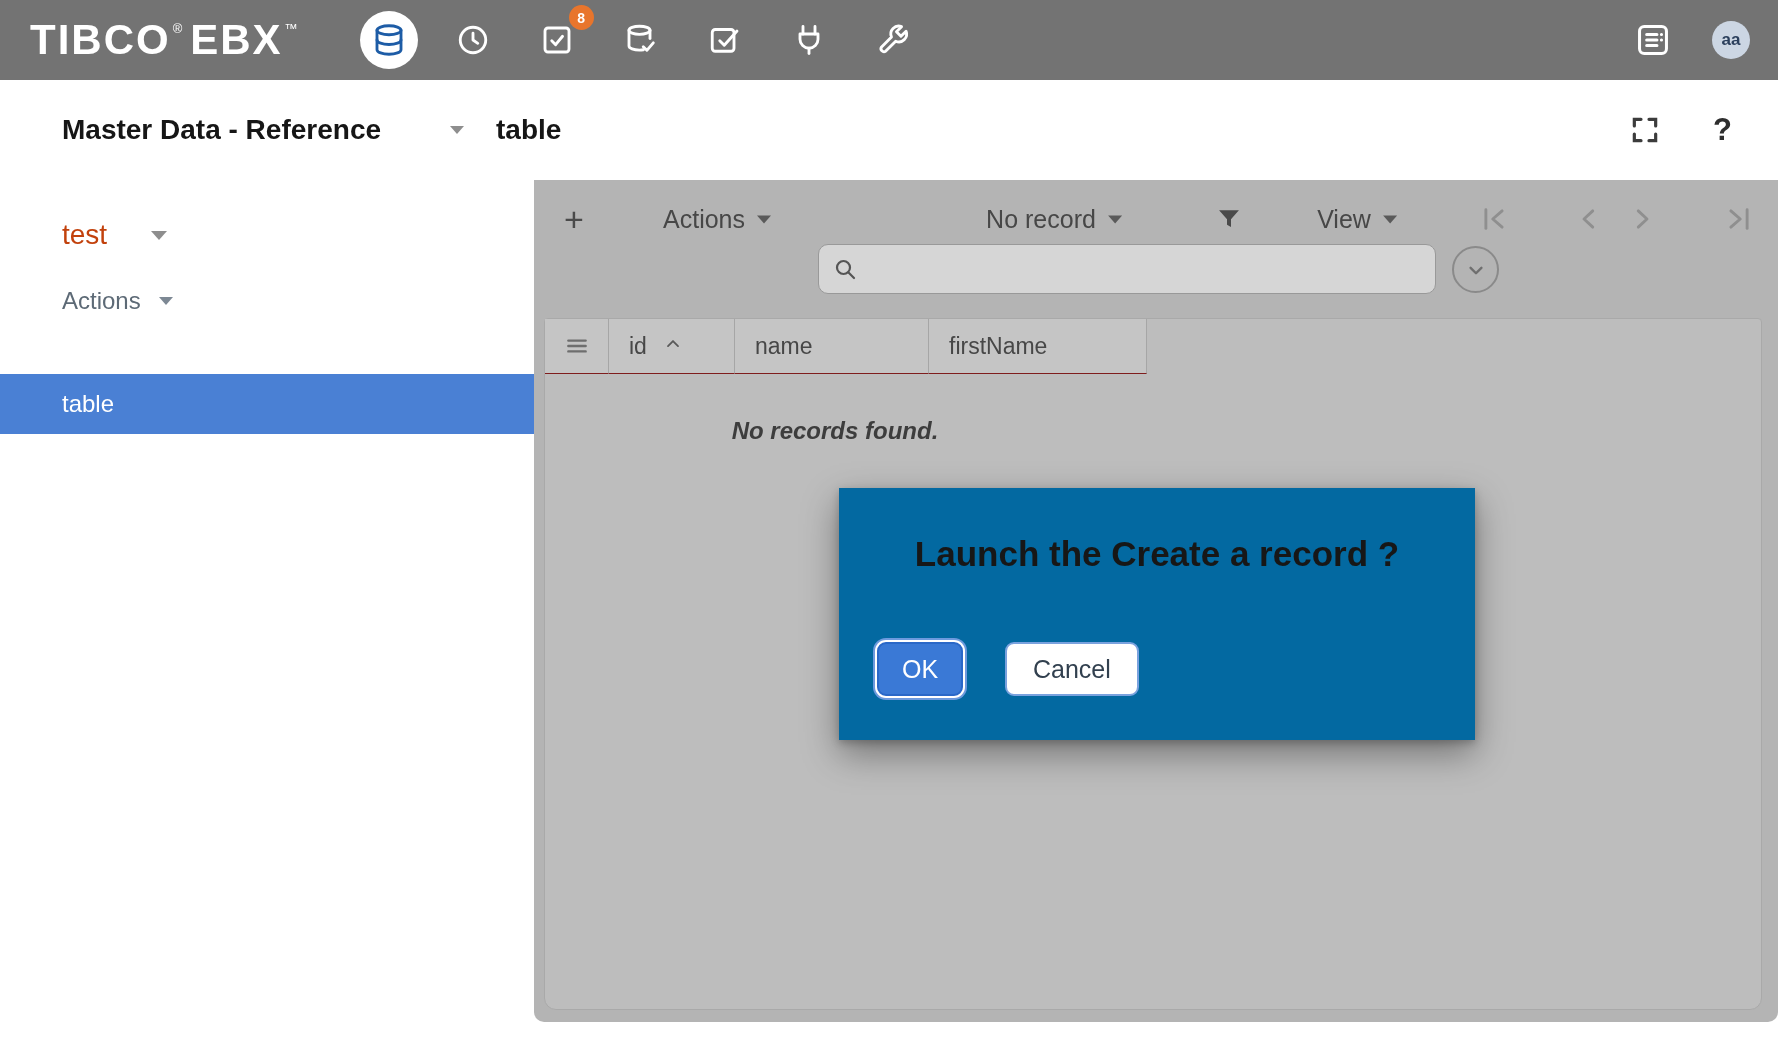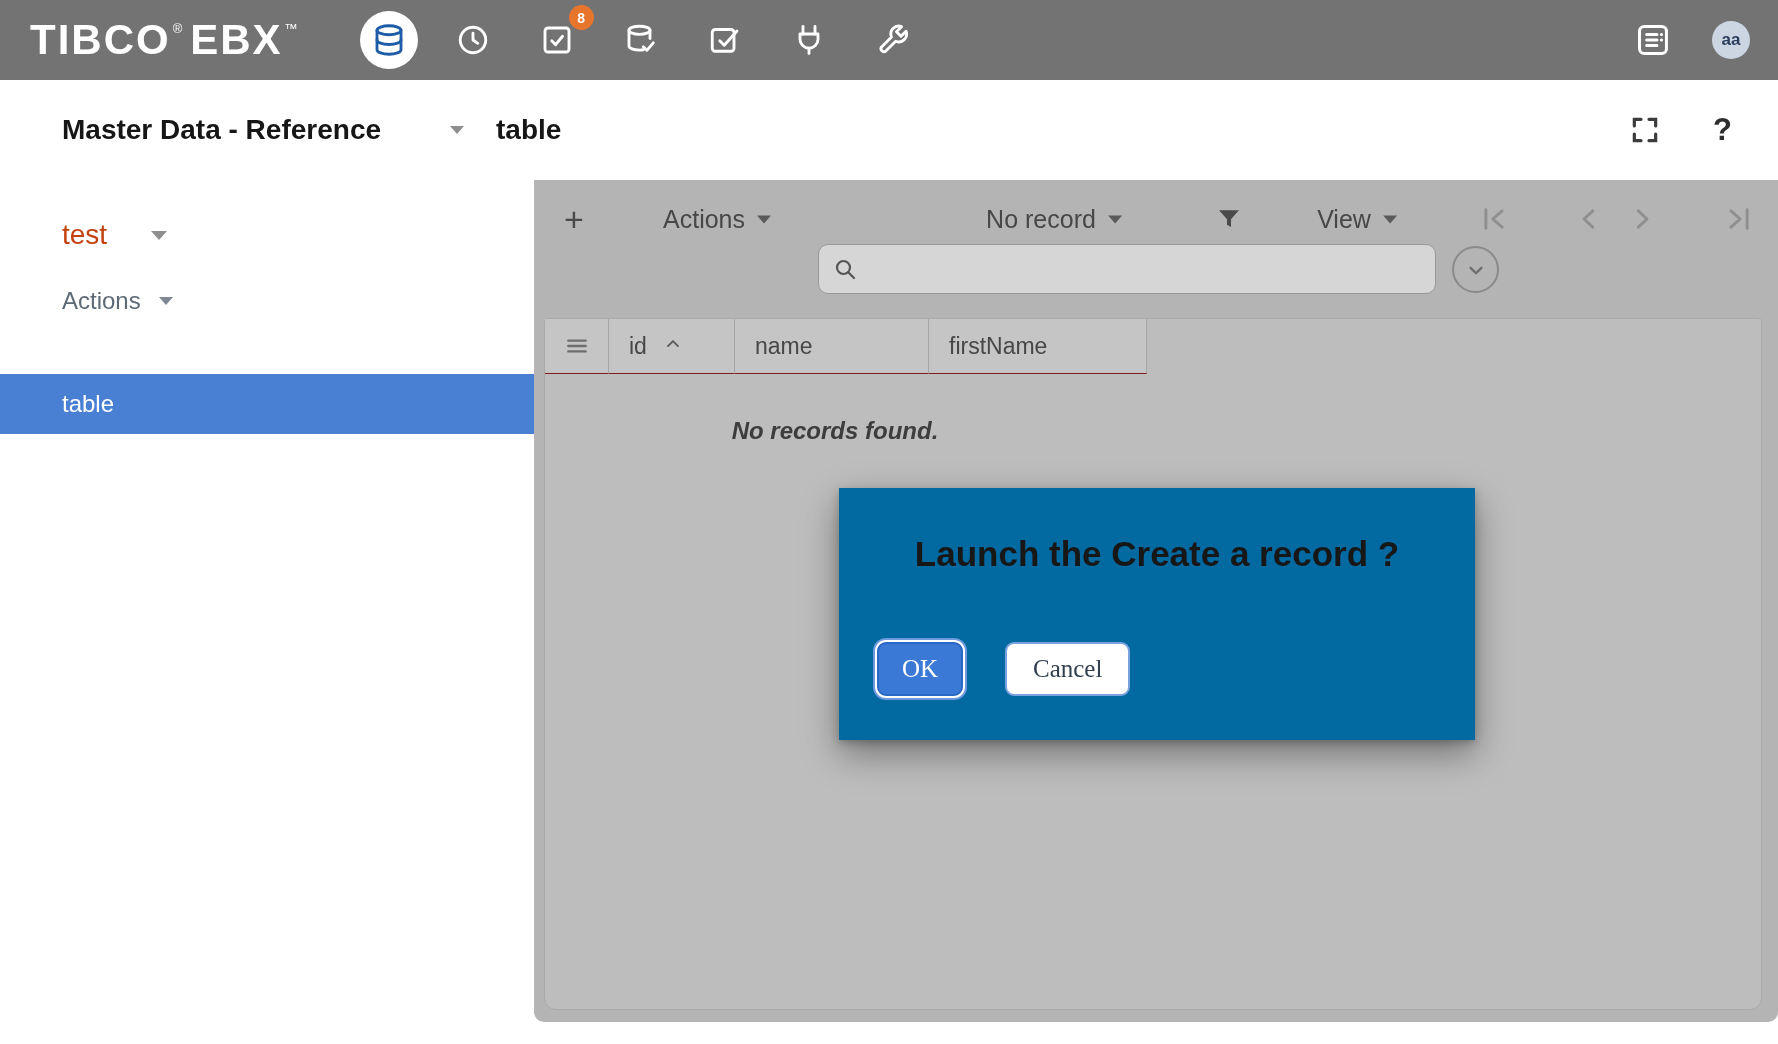--- a/index.html
+++ b/index.html
@@ -67,21 +67,21 @@
   .th .sort svg { width: 20px; height: 20px; stroke: #5a5a5a; stroke-width: 2.2; fill: none; stroke-linecap: round; stroke-linejoin: round; margin-left: 16px; }
   .th.c-id { width: 126px; }
   .th.c-name { width: 194px; }
   .th.c-first { width: 218px; }
   .empty-msg { position: absolute; top: 98px; left: 290px; transform: translateX(-50%); font-style: italic; font-weight: 600; font-size: 24px; color: #3d3d3d; white-space: nowrap; }
 
   
   .modal { position: absolute; left: 623px; top: 308px; transform: translateX(-50%); width: 636px; height: 252px; background: #0369a1; box-shadow: 0 14px 34px rgba(0,0,0,.38), 0 3px 8px rgba(0,0,0,.22); z-index: 10; }
   .modal-title { margin-top: 46px; text-align: center; font-size: 35px; font-weight: 600; color: #171717; }
   .modal-buttons { position: absolute; left: 38px; top: 154px; display: flex; gap: 42px; align-items: center; }
-  .btn { font-family: Liberation Serif, serif; font-size: 25px; height: 54px; border-radius: 9px; cursor: pointer; }
+  .btn { font-family: Liberation Sans, sans-serif; font-size: 25px; height: 54px; border-radius: 9px; cursor: pointer; }
   .btn-ok { width: 86px; background: #3a79d6; color: #fff; border: 2px solid #2a68c8; box-shadow: 0 0 0 2px #fff, 0 0 0 4px #6d9ade; }
   .btn-cancel { padding: 0 26px; background: #fff; border: 2px solid #7aa2de; color: #32404f; }
 </style>
 </head>
 <body>
 
 <div class="topbar">
   <div class="logo">
     <span>TIBCO</span>
       <span class="sup">®</span>

